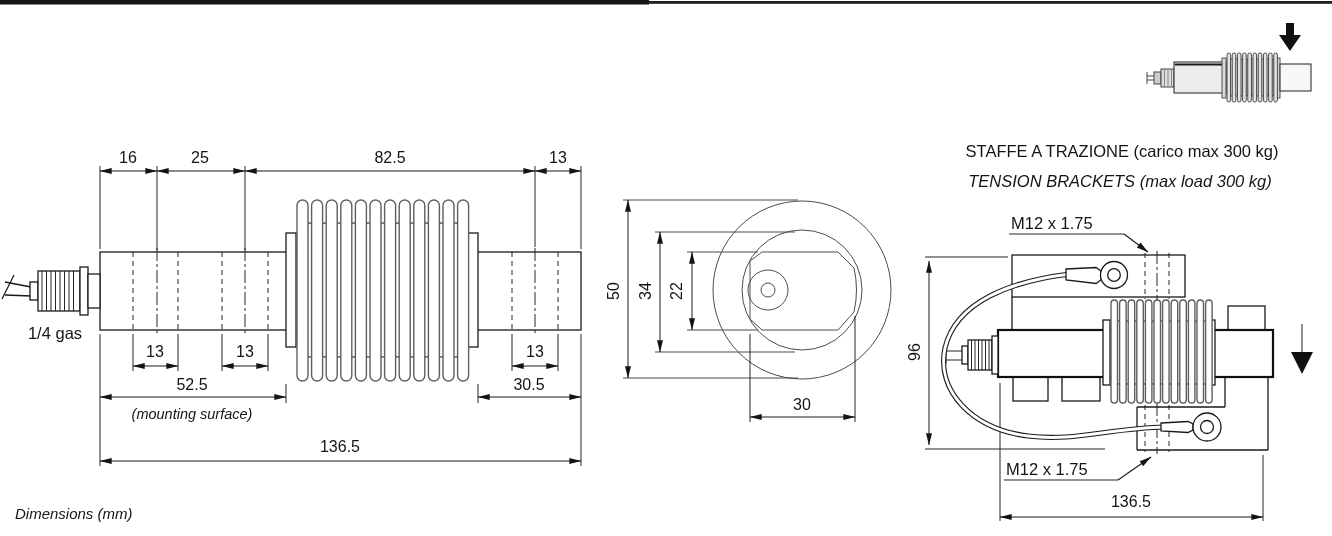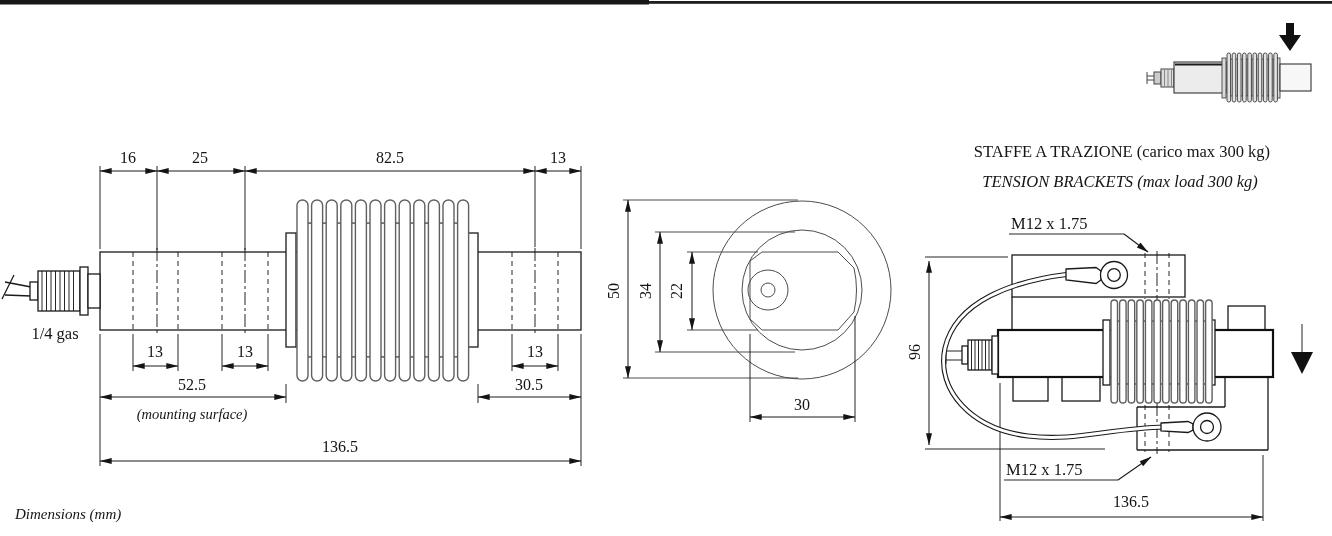--- a/index.html
+++ b/index.html
@@ -1,17 +1,17 @@
 <!DOCTYPE html>
 <html><head>
 <meta charset="utf-8">
 <style>
   html,body{margin:0;padding:0;background:#fff;}
   #canvas{position:relative;width:1332px;height:536px;background:#ffffff;overflow:hidden;
-          font-family:Liberation Serif, serif;}
+          font-family:Liberation Sans, sans-serif;}
   svg{position:absolute;left:0;top:0;}
   text{fill:#141414;}
   .dt{font-size:16px;}
   .big{font-size:16.5px;}
   .it{font-style:italic;}
   .small-it{font-size:14.5px;font-style:italic;}
   .note{font-size:15px;font-style:italic;}
   .ol{fill:none;stroke:#1a1a1a;stroke-width:1.3;}
   .olw{fill:#ffffff;stroke:#1a1a1a;stroke-width:1.3;}
   .thick{fill:#ffffff;stroke:#101010;stroke-width:2.2;}

